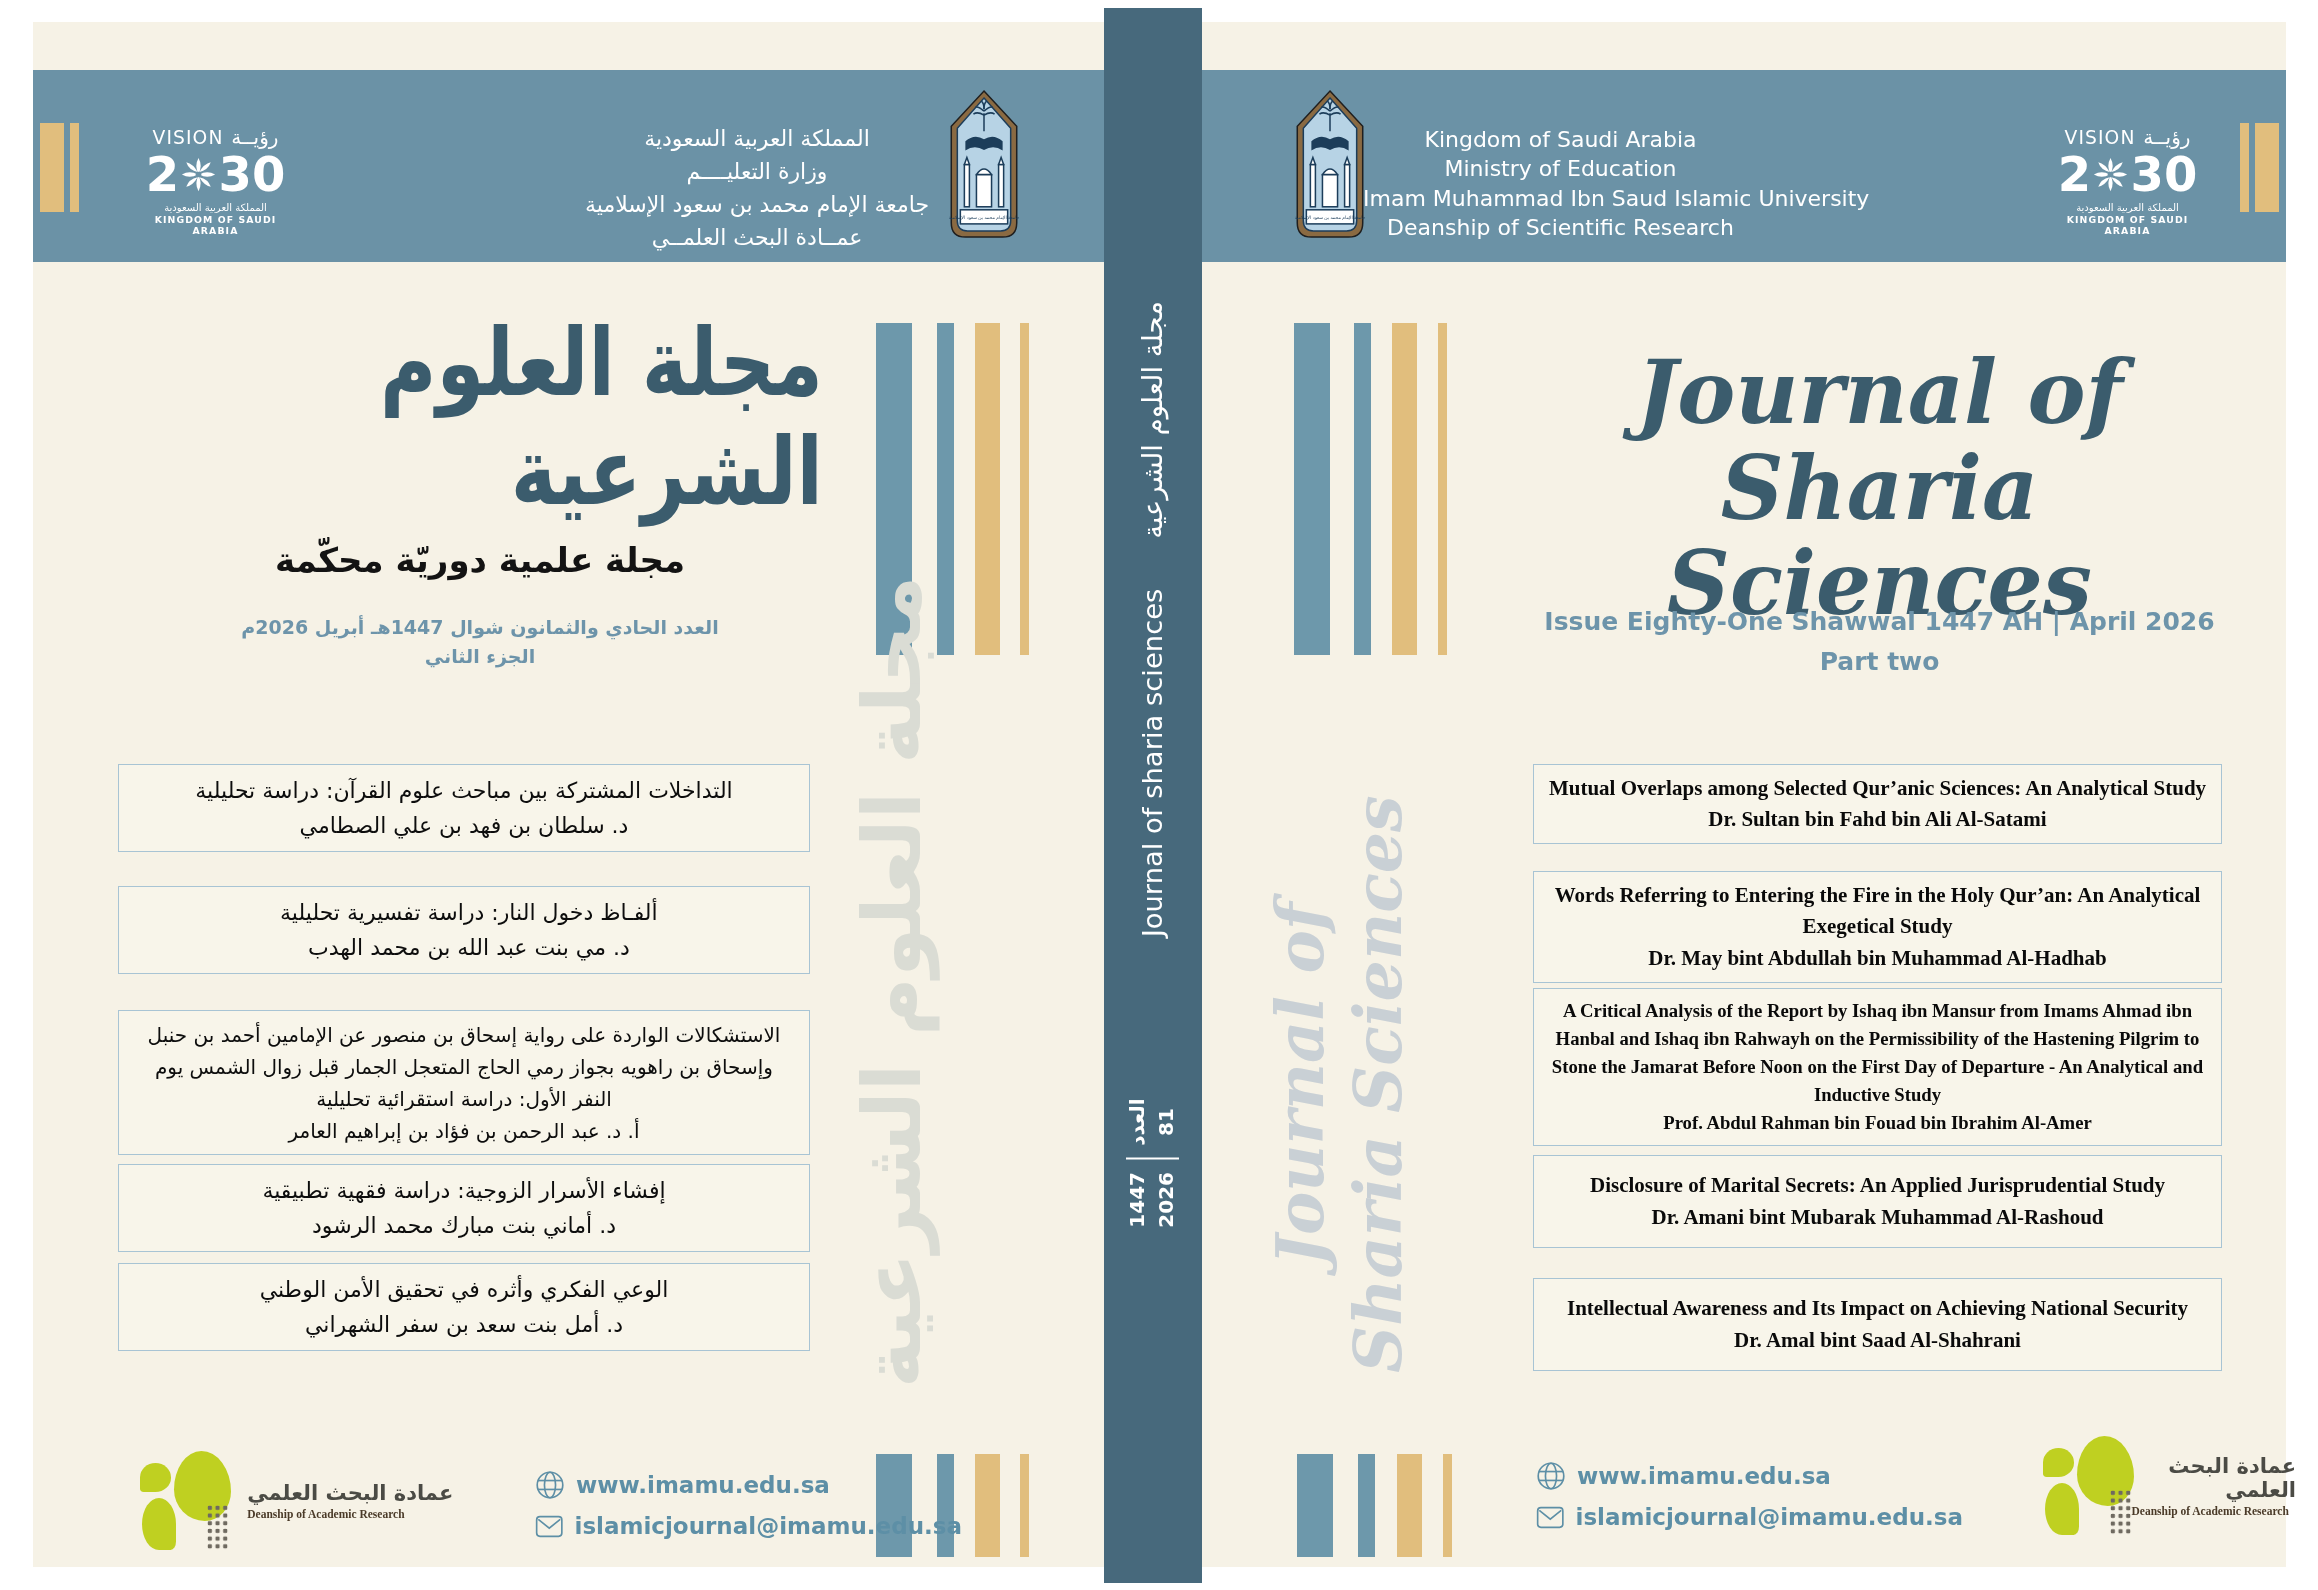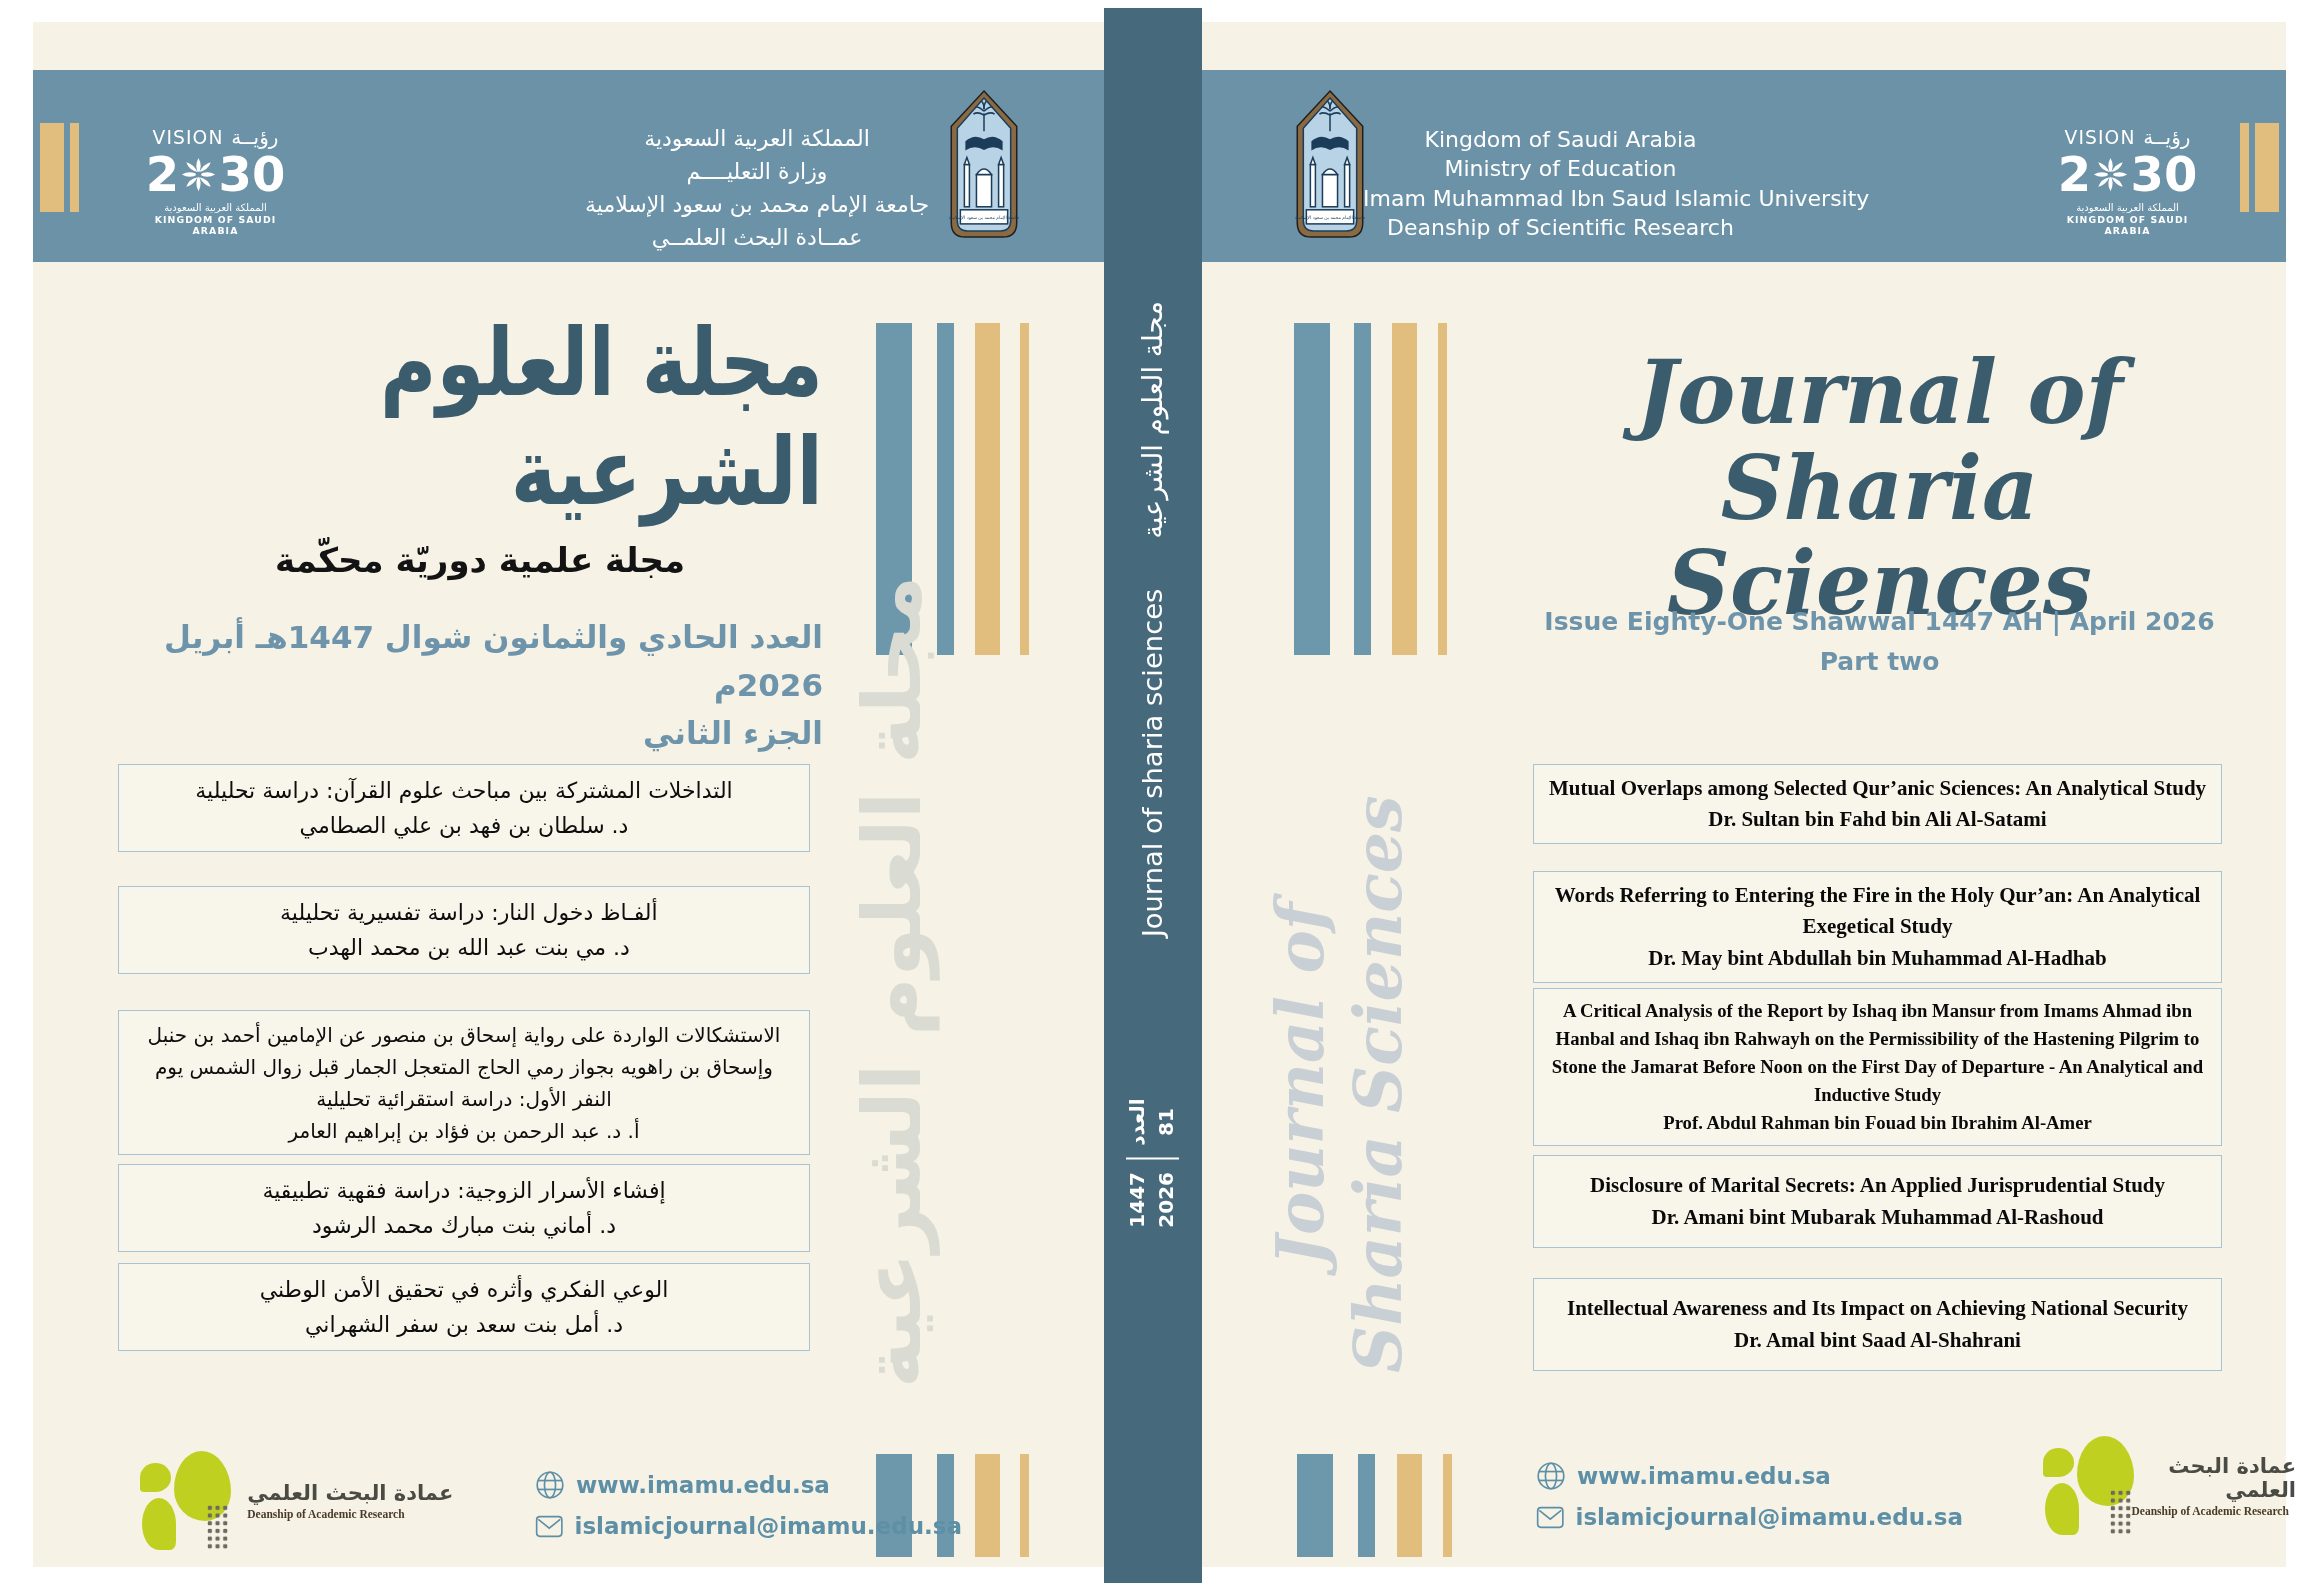--- a/index.html
+++ b/index.html
@@ -32,22 +32,22 @@
   .ministry .m-line{white-space:nowrap;}
   .ministry-ar{left:565px;top:122px;width:384px;font-size:22px;line-height:1.5;direction:rtl;}
   .ministry-en{left:1363px;top:125px;width:395px;font-size:22px;line-height:1.33;}
   .emblem{position:absolute;top:89px;width:82px;height:151px;}
 
   
   .callig{position:absolute;left:137px;top:329px;width:686px;height:176px;display:flex;align-items:center;justify-content:center;
           color:#3b5c6d;font-size:77px;font-weight:bold;direction:rtl;transform:scaleY(1.22);}
   .ar-subtitle{position:absolute;left:137px;top:540px;width:686px;text-align:center;color:#131313;
           font-size:34px;font-weight:bold;direction:rtl;}
-  .ar-issue{position:absolute;left:137px;top:613px;width:686px;text-align:right;color:#6d94aa;
-          font-size:31px;font-weight:bold;line-height:1.55;direction:rtl;}
+  .ar-issue{position:absolute;left:137px;top:613px;width:686px;text-align:center;color:#6d94aa;
+          font-size:19px;font-weight:bold;line-height:1.55;direction:rtl;}
   .artbox{position:absolute;box-sizing:border-box;border:1.6px solid #a8c4d4;background:#f8f5ea;
           display:flex;flex-direction:column;justify-content:center;align-items:center;
           padding:7.7px 14.3px;text-align:center;}
   .artbox-ar{left:118px;width:692px;direction:rtl;font-size:22px;color:#0d0d0d;line-height:1.6;}
   .artbox-en{left:1533px;width:689px;font-family:"Liberation Serif", serif;font-weight:bold;
           font-size:21px;color:#0a0a0a;line-height:1.5;}
   .artbox .a-title{font-weight:bold;}
   .artbox-ar .a-title, .artbox-ar .a-author{font-weight:normal;}
   .small-ar{font-size:20px;}
   .small-en{font-size:18.7px;}

